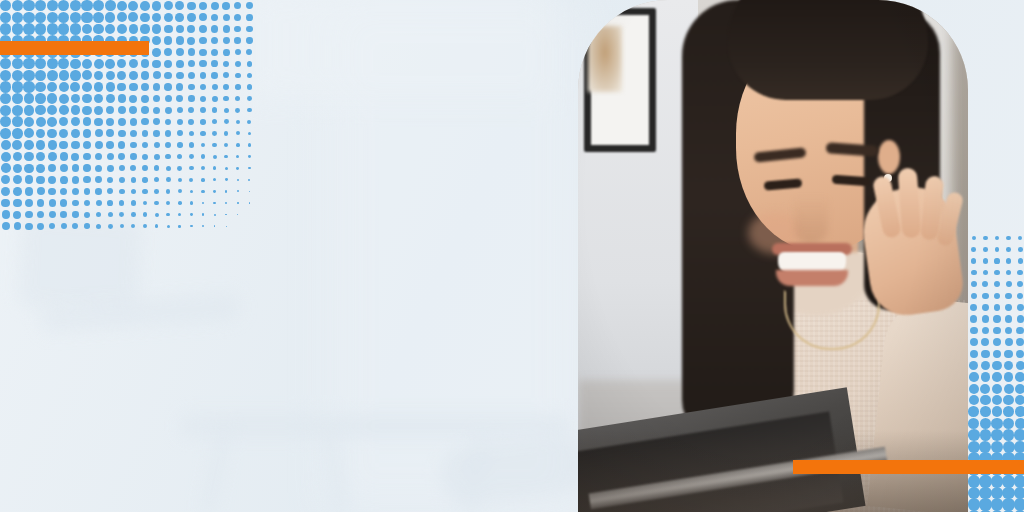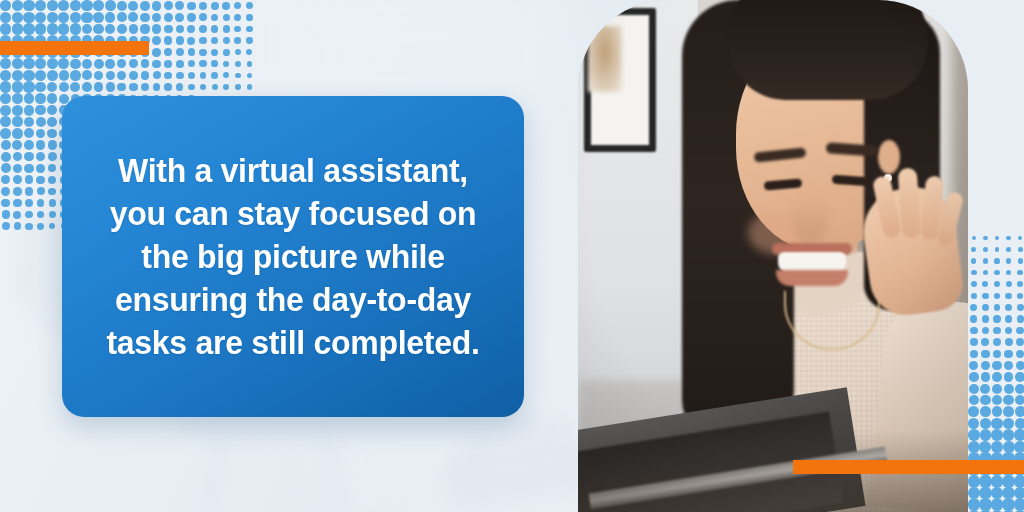--- a/index.html
+++ b/index.html
@@ -1034,19 +1034,16 @@
       <div class="ph-finger ph-finger-4"></div>
 
       <div class="ph-laptop-lid"></div>
       <div class="ph-laptop-screen"></div>
       <div class="ph-laptop-edge"></div>
       <div class="ph-shadow-bottom"></div>
       <div class="ph-vignette"></div>
     </div>
   </div>
 
-  <div class="quote-card">
-    <p class="quote-text">With a virtual assistant, you can stay focused on the big picture while ensuring the day-to-day tasks are still completed.</p>
-  </div>
 
   <div class="bar-orange bar-bottom-right"></div>
 
 </div>
 
 </body></html>

